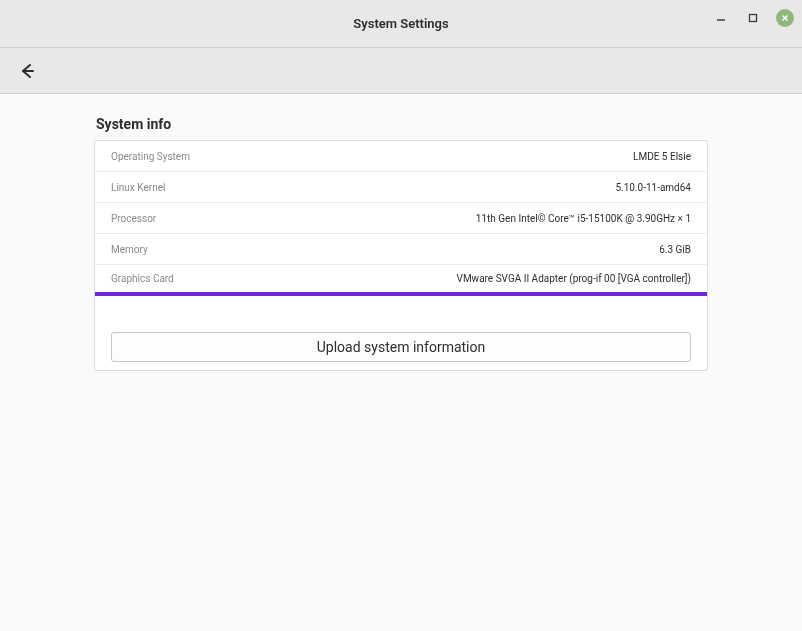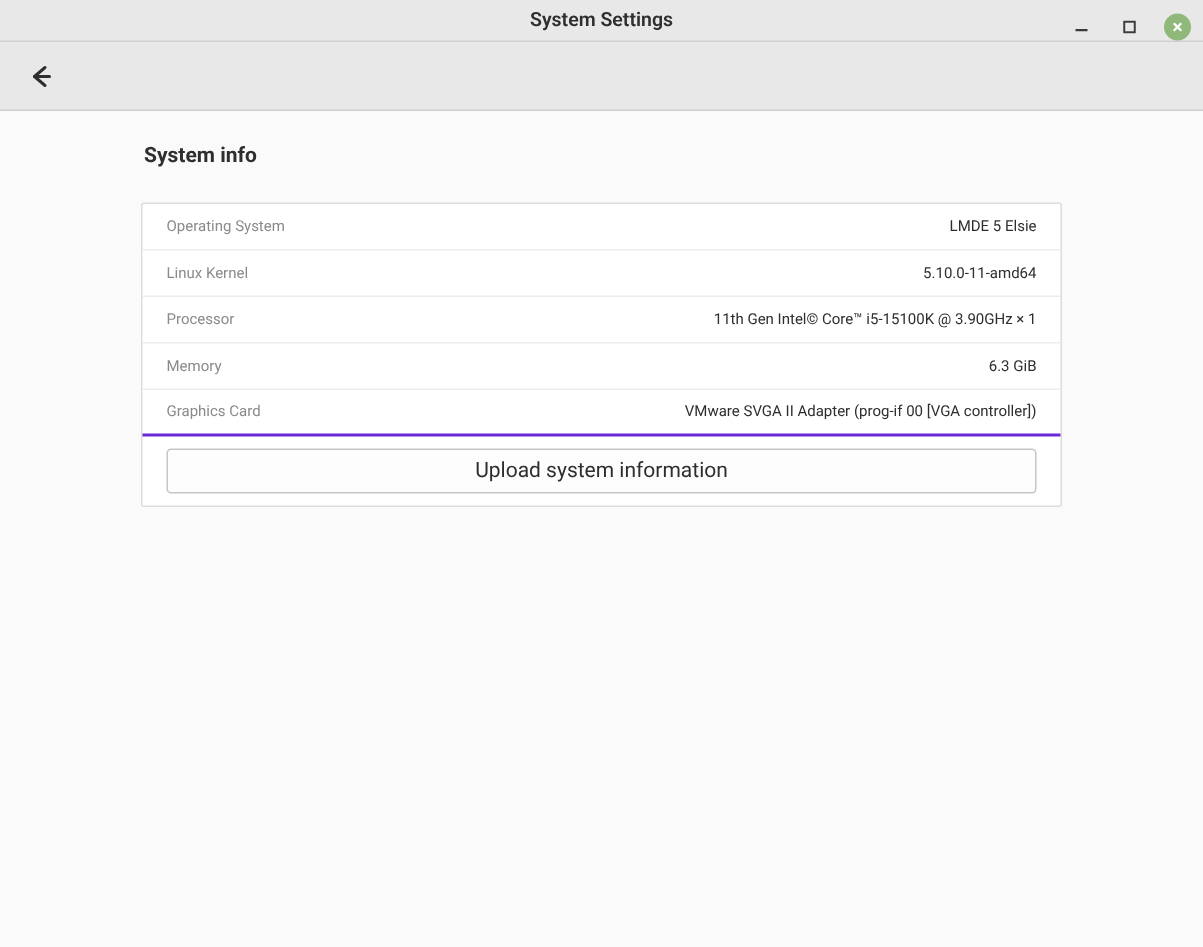--- a/index.html
+++ b/index.html
@@ -9,21 +9,21 @@
     }
     body {
       font-family: -apple-system, BlinkMacSystemFont, "Segoe UI", Roboto, Ubuntu, Cantarell, sans-serif;
       font-size: 14px;
       background: #fafafa;
       width: 802px;
       height: 631px;
       overflow: hidden;
     }
     .titlebar {
-      height: 28px;
+      height: 48px;
       background: #e8e8e8;
       border-bottom: 1px solid #d0d0d0;
       display: flex;
       align-items: center;
       justify-content: center;
       position: relative;
     }
     .titlebar-title {
       font-weight: 600;
       font-size: 13px;
@@ -72,39 +72,39 @@
       cursor: pointer;
     }
     .content-area {
       background: #fafafa;
       padding: 22px 94px;
     }
     .section-title {
       font-weight: bold;
       font-size: 14px;
       color: #2e2e2e;
-      margin-bottom: 23px;
+      margin-bottom: 8px;
       padding-left: 2px;
     }
     .info-panel {
       border: 1px solid #dcdcdc;
       background: #ffffff;
       border-radius: 2px;
     }
     .info-row {
       display: flex;
       justify-content: space-between;
       align-items: center;
       padding: 8px 16px;
       border-bottom: 1px solid #ececec;
       font-size: 10px;
       min-height: 31px;
     }
     .info-row:nth-last-child(2) {
-      border-bottom: 2px solid #6d28d9;
+      border-bottom: 4px solid #6d28d9;
     }
     .info-label {
       color: #8a8a8a;
     }
     .info-value {
       color: #2e2e2e;
     }
     .upload-row {
       padding: 8px 16px;
     }
@@ -112,20 +112,21 @@
       width: 100%;
       padding: 6px 0;
       background: #fdfdfd;
       border: 1px solid #c6c6c6;
       border-radius: 3px;
       font-size: 14px;
       color: #2e2e2e;
       cursor: pointer;
       font-family: inherit;
       text-align: center;
+      margin-top: 28px;
     }
   </style>
 </head>
 <body>
 
 <div class="titlebar">
   <span class="titlebar-title">System Settings</span>
   <div class="titlebar-controls">
     <div class="titlebar-btn">
       <svg width="10" height="10" viewBox="0 0 10 10">

